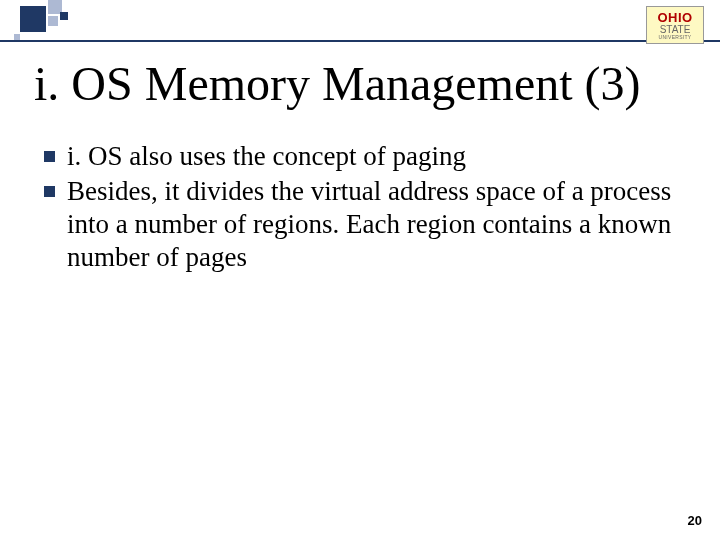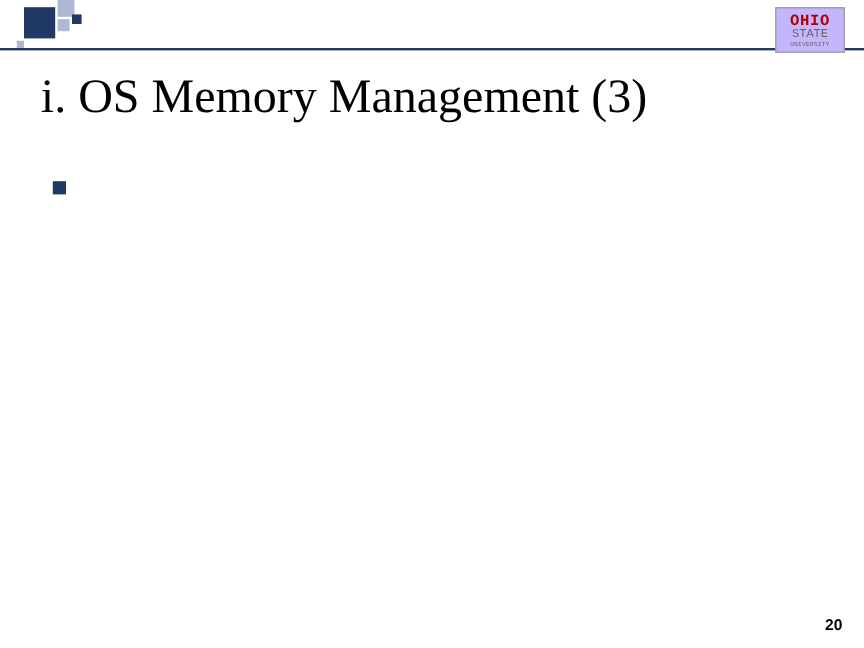--- a/index.html
+++ b/index.html
@@ -34,27 +34,27 @@
     width: 720px;
     height: 2px;
     background: #1f3864;
   }
   .logo {
     position: absolute;
     top: 6px;
     right: 16px;
     width: 56px;
     height: 36px;
-    background: #c4b5fd;
+    background: #fef9c3;
     border: 1px solid #999;
     display: flex;
     flex-direction: column;
     align-items: center;
     justify-content: center;
-    font-family: Liberation Mono, monospace;
+    font-family: Liberation Sans, sans-serif;
   }
   .logo .ohio {
     font-size: 13px;
     font-weight: bold;
     color: #b00000;
     line-height: 1;
     letter-spacing: 0.5px;
   }
   .logo .state {
     font-size: 10px;
@@ -65,21 +65,21 @@
   .logo .univ {
     font-size: 5px;
     color: #666;
     line-height: 1;
     letter-spacing: 0.3px;
   }
   .title {
     position: absolute;
     top: 56px;
     left: 34px;
-    font-size: 40px;
+    font-size: 48px;
     font-weight: normal;
     font-family: "Times New Roman", serif;
   }
   .body {
     position: absolute;
     top: 140px;
     left: 44px;
     width: 636px;
   }
   .bullet-item {
@@ -126,16 +126,21 @@
   <div class="ohio">OHIO</div>
   <div class="state">STATE</div>
   <div class="univ">UNIVERSITY</div>
 </div>
 
 <div class="title">i. OS Memory Management (3)</div>
 
 <div class="body">
   <div class="bullet-item">
     <div class="bullet-square"></div>
+    <div class="bullet-text">i. OS also uses the concept of paging</div>
+  </div>
+  <div class="bullet-item">
+    <div class="bullet-square"></div>
+    <div class="bullet-text">Besides, it divides the virtual address space of a process into a number of regions. Each region contains a known number of pages</div>
   </div>
 </div>
 
 <div class="page-number">20</div>
 
 </body></html>

